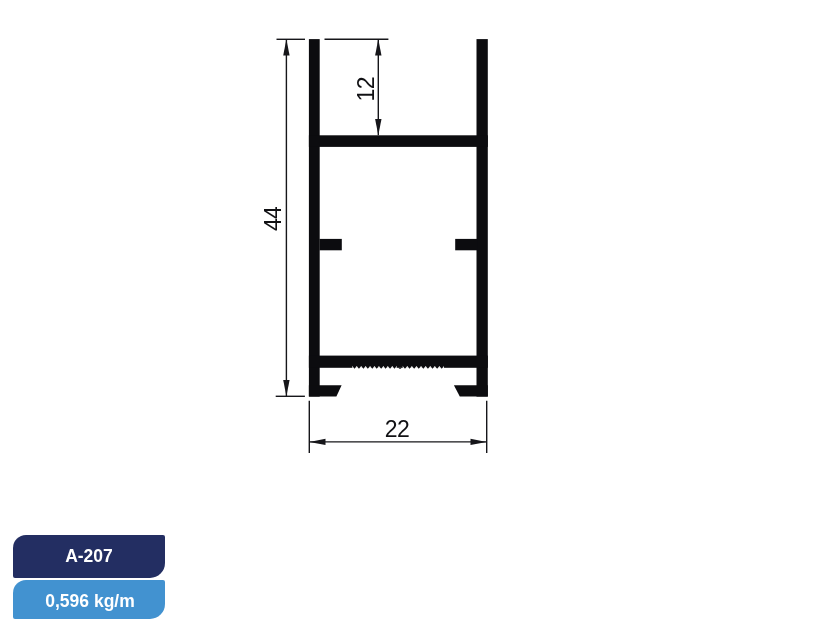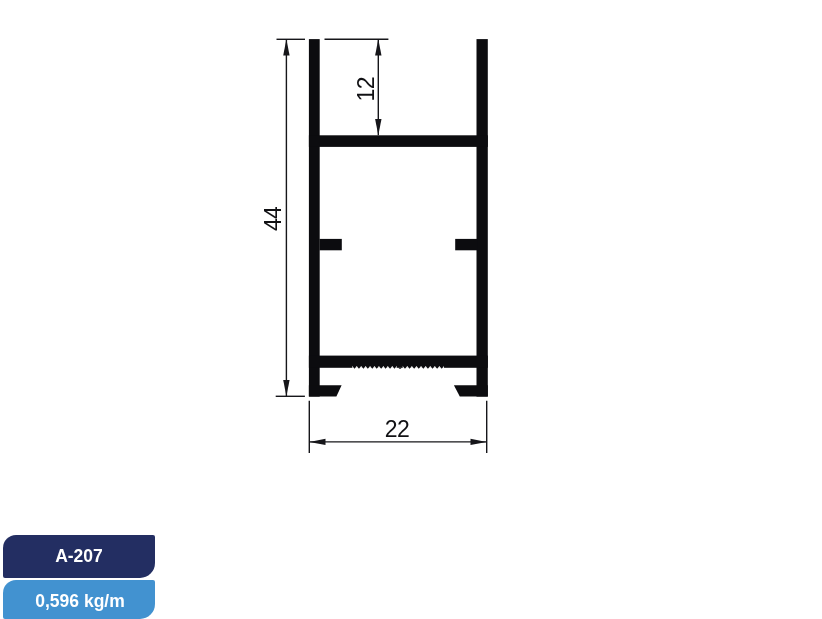--- a/index.html
+++ b/index.html
@@ -1,17 +1,17 @@
 <!DOCTYPE html>
 <html><head>
 <meta charset="utf-8">
 <style>
   html,body{margin:0;padding:0;background:#ffffff;width:822px;height:619px;overflow:hidden;}
   body{font-family:"Liberation Sans", sans-serif;position:relative;}
-  .badge{position:absolute;left:3px;width:152px;height:43px;display:flex;align-items:center;justify-content:center;color:#ffffff;font-weight:bold;font-size:17.5px;}
+  .badge{position:absolute;left:13px;width:152px;height:43px;display:flex;align-items:center;justify-content:center;color:#ffffff;font-weight:bold;font-size:17.5px;}
 </style>
 </head>
 <body>
 
 <svg width="822" height="619" viewBox="0 0 822 619" xmlns="http://www.w3.org/2000/svg" style="position:absolute;left:0;top:0;">
   <g fill="#0c0c0f" stroke="none">
 
     <g>
         <rect x="308.9" y="39.1" width="10.8" height="357.5"></rect>
       </g>

